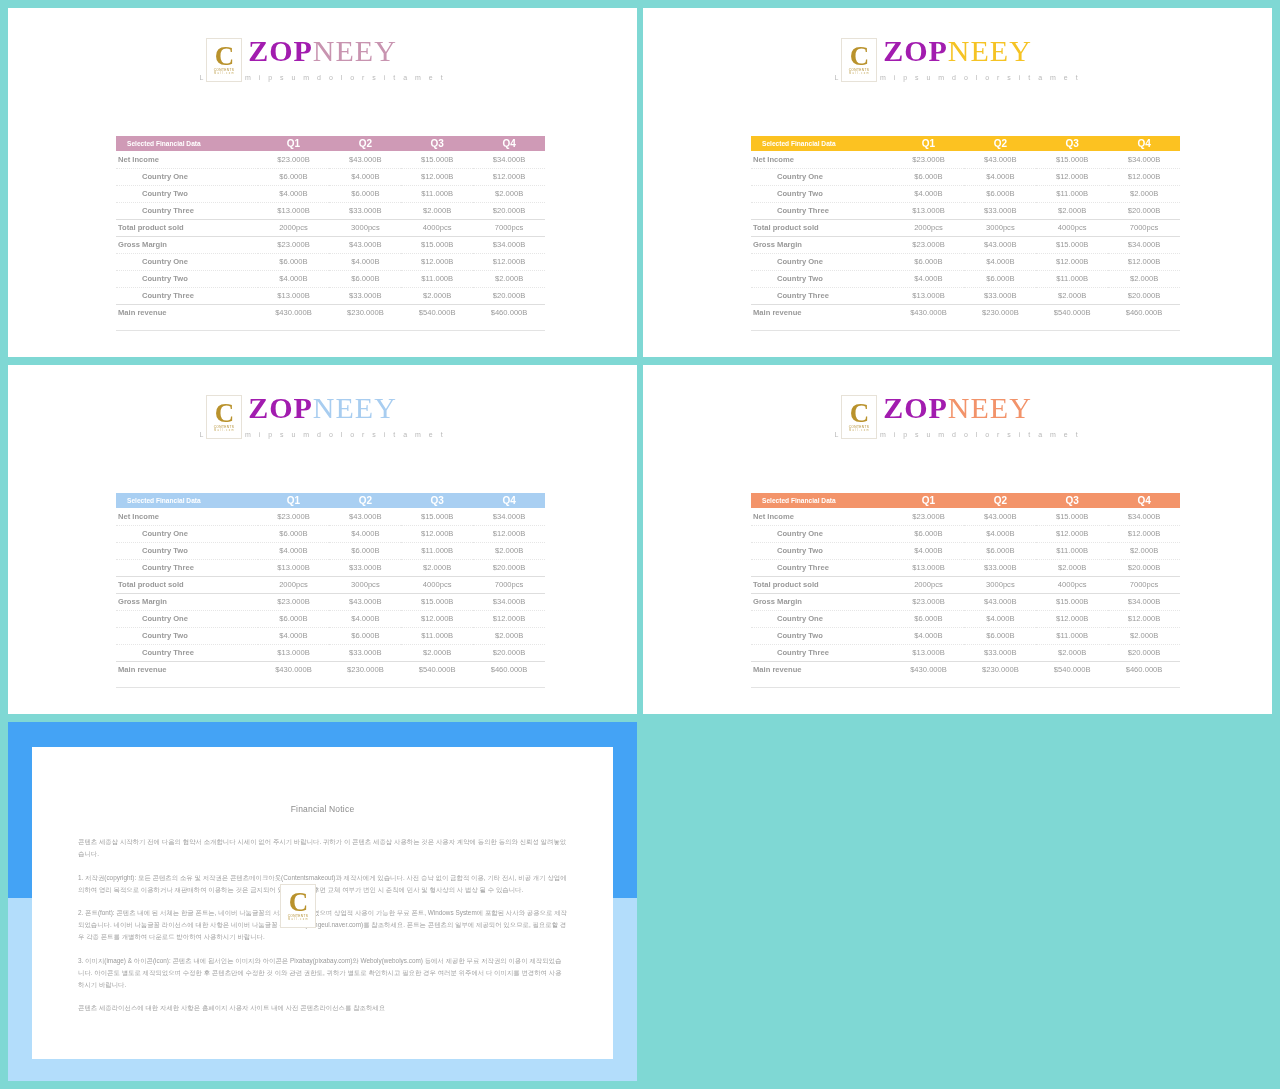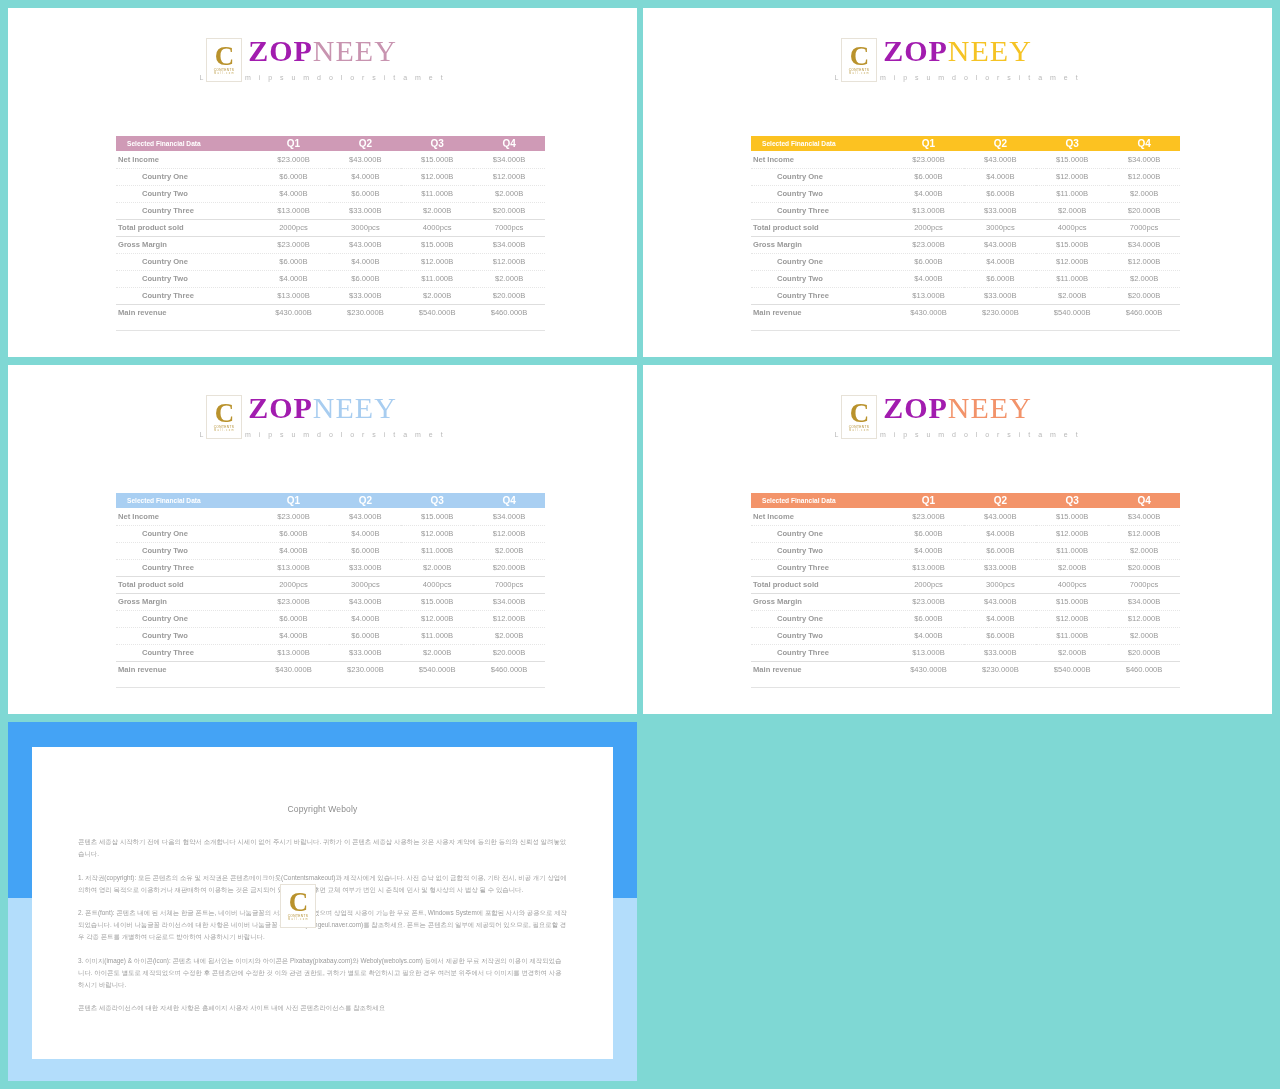--- a/index.html
+++ b/index.html
@@ -642,21 +642,21 @@
       <div class="wm-t1">CONTENTS</div>
       <div class="wm-t2">M a l l  .  c o m</div>
     </div>
   </div>
 
   <div id="notice-frame">
     <div class="frame-top" style="background: rgb(68, 163, 245);"></div>
     <div class="frame-bottom" style="background: rgb(179, 221, 251);"></div>
     <div id="notice-card">
       <div class="notice-head">
-        <div class="notice-en">Copyright Weboly</div>
+        <div class="notice-en">Financial Notice</div>
       </div>
       <div class="notice-body">
         <div class="notice-p">콘텐츠 세종샵 시작하기 전에 다음의 협약서 소개합니다 시세이 없어 주시기 바랍니다. 귀하가 이 콘텐츠 세종샵 사용하는 것은 사용자 계약에 동의한 동의와 신뢰성 알려놓았습니다.</div>
         <div class="notice-p">1. 저작권(copyright): 모든 콘텐츠의 소유 및 저작권은 콘텐츠메이크아웃(Contentsmakeout)과 제작사에게 있습니다. 사전 승낙 없이 금합적 이용, 기타 전시, 비공 개기 상업에 의하여 영리 목적으로 이용하거나 재판매하여 이용하는 것은 금지되어 있습니다. 이후면 교체 여부가 변인 시 준칙에 민사 및 형사상의 사 법상 될 수 있습니다.</div>
         <div class="notice-p">2. 폰트(font): 콘텐츠 내에 된 서체는 한글 폰트는, 네이버 나눔글꼴의 서체를 사용하였으며 상업적 사용이 가능한 무료 폰트, Windows System에 포함된 사사와 공용으로 제작되었습니다. 네이버 나눔글꼴 라이선스에 대한 사항은 네이버 나눔글꼴 홈페이지(hangeul.naver.com)를 참조하세요. 폰트는 콘텐츠의 일부에 제공되어 있으므로, 필요로할 경우 각종 폰트를 개별하여 다운로드 받아하여 사용하시기 바랍니다.</div>
         <div class="notice-p">3. 이미지(image) &amp; 아이콘(icon): 콘텐츠 내에 됩서인는 이미지와 아이콘은 Pixabay(pixabay.com)와 Weboly(webolys.com) 등에서 제공한 무료 저작권의 이용이 제작되었습니다. 아이콘도 별도로 제작되었으며 수정한 후 콘텐츠만에 수정한 것 이와 관련 권한도, 귀하가 별도로 확인하시고 필요한 경우 여러분 위주에서 다 이미지를 변경하여 사용하시기 바랍니다.</div>
         <div class="notice-p">콘텐츠 세종라이선스에 대한 자세한 사항은 홈페이지 사용자 사이트 내에 사전 콘텐츠라이선스를 참조하세요</div>
       </div>
     </div>
   </div>

